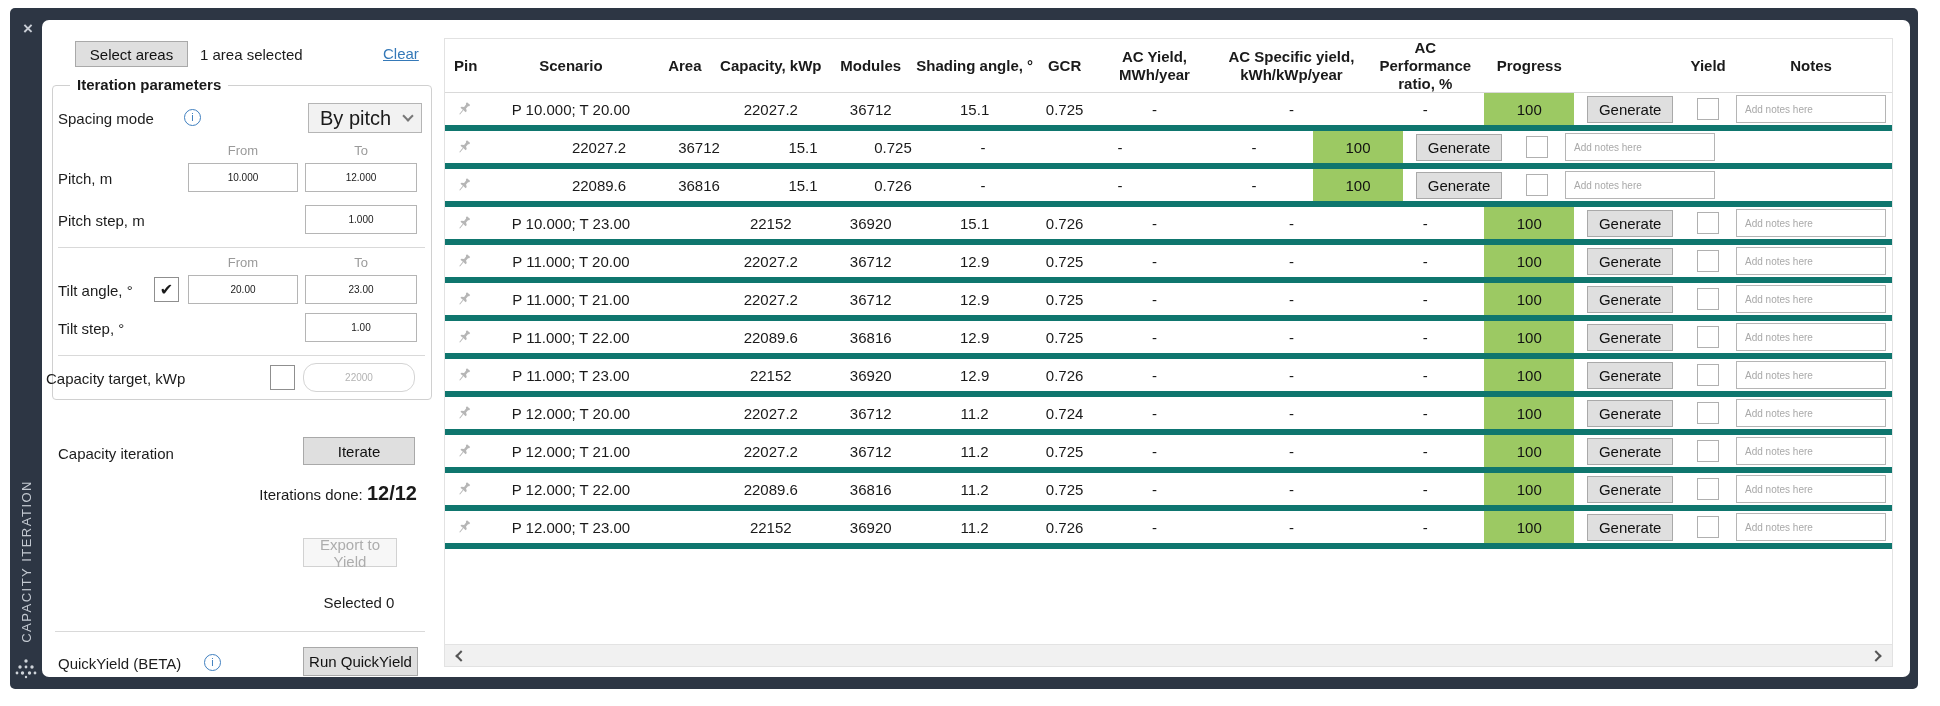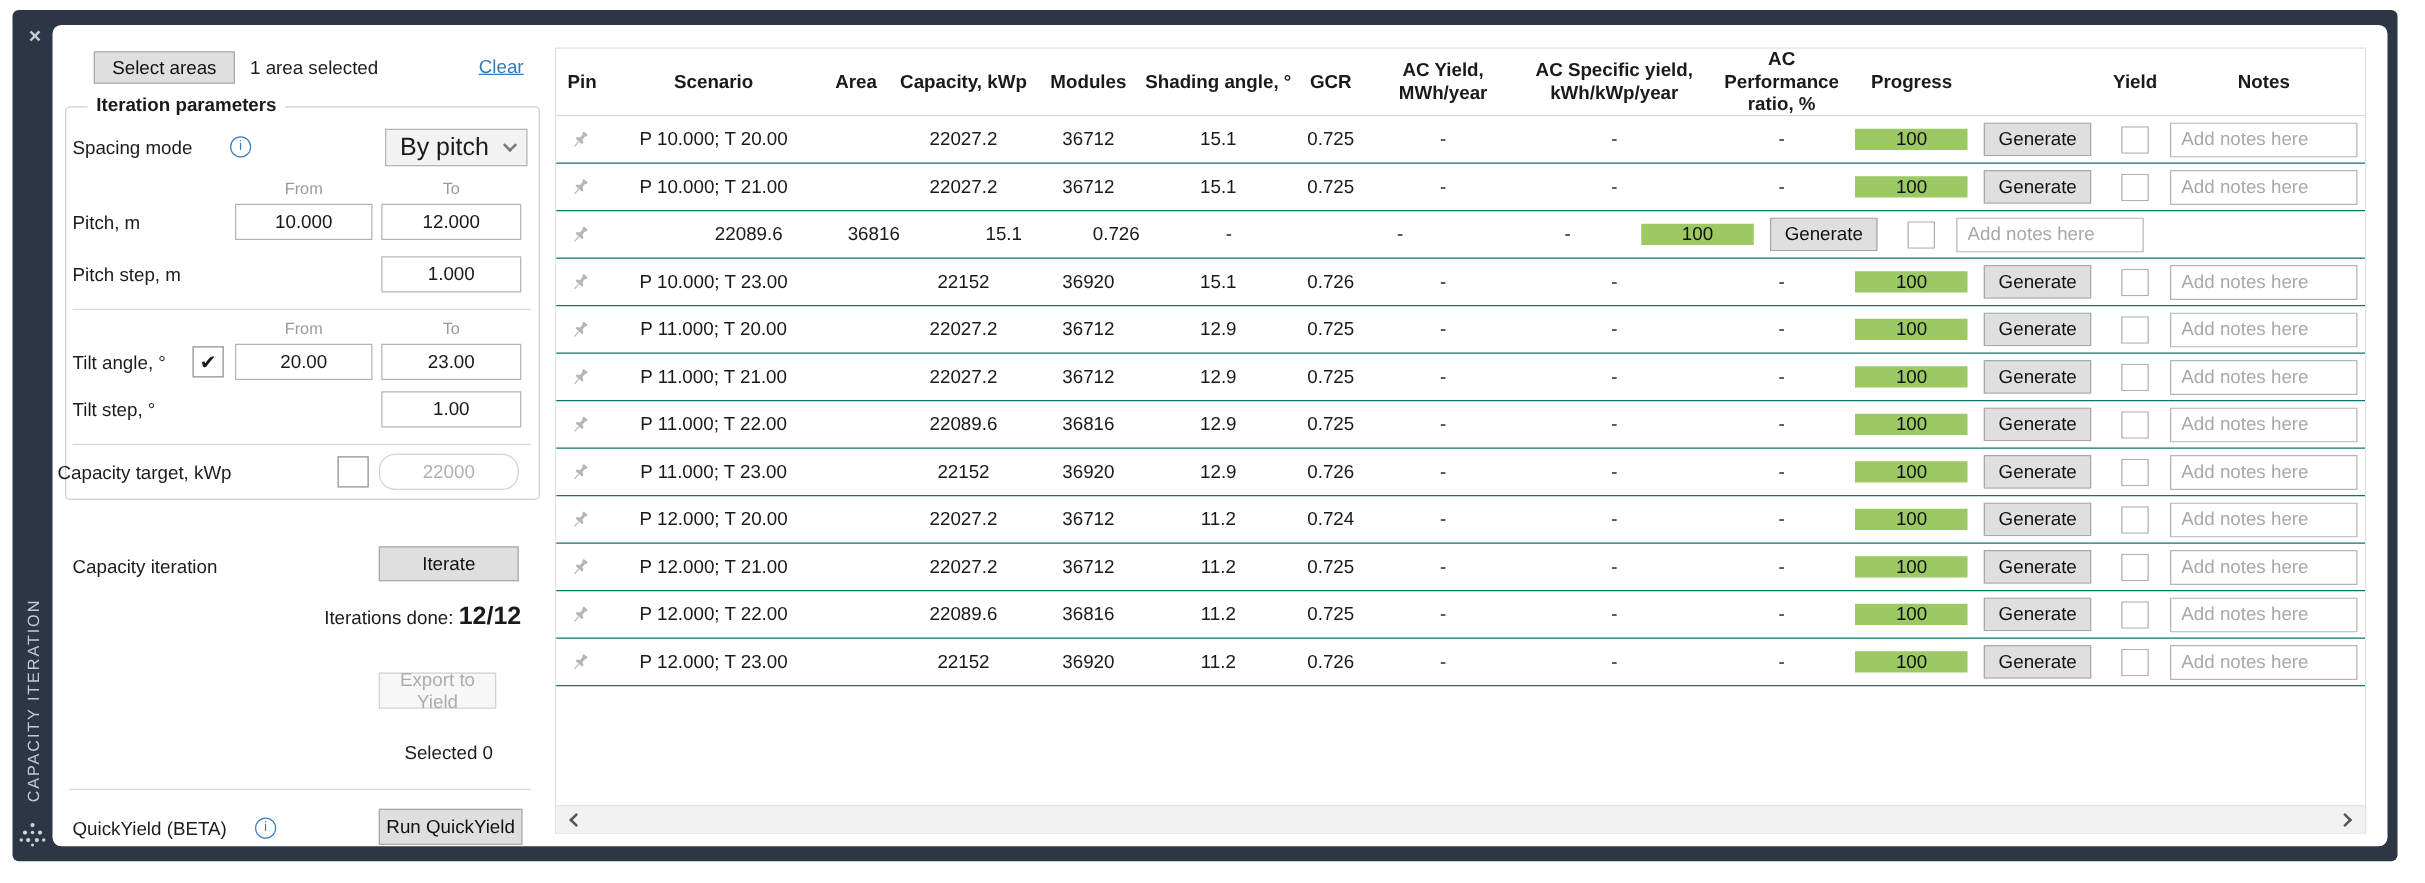--- a/index.html
+++ b/index.html
@@ -29,21 +29,21 @@
     background:#dfdfdf; border:1px solid #a9a9a9; font-size:15px; color:#111; cursor:pointer; }
   .btn.disabled { background:#f7f7f7; border-color:#d2d2d2; color:#adadad; cursor:default; }
   .link { color:#3579b8; font-size:15px; text-decoration:underline; cursor:pointer; }
 
   .fieldset-box { left:10px; top:65px; width:380px; height:315px;
     border:1px solid #d0d0d0; border-radius:4px; }
   .legend { left:28px; top:56px; background:#fff; padding:0 7px;
     font-size:15px; font-weight:bold; }
 
   .inp { position:absolute; height:29px; border:1px solid #b5b5b5; background:#fff;
-    font-size:15px; text-align:center; color:#1a1a1a; font-family:inherit; }
+    font-size:10px; text-align:center; color:#1a1a1a; font-family:inherit; }
   .inp::placeholder { color:#a9a9a9; }
   .inp.disabled { border-color:#d4d4d4; color:#b3b3b3; }
   .minor { position:absolute; font-size:13px; color:#9a9a9a; text-align:center; }
   .sep { position:absolute; height:1px; background:#d9d9d9; }
 
   .info-i { display:inline-block; width:17px; height:17px; border:1px solid #3f7fbf;
     border-radius:50%; color:#3f7fbf; font-size:11px; line-height:15px; text-align:center;
     vertical-align:-3px; margin-left:6px; cursor:pointer; }
 
   .dropdown { position:absolute; display:flex; align-items:center; justify-content:space-between;
@@ -57,21 +57,21 @@
   .done-line { font-size:15px; }
   .done-line b { font-size:20px; font-weight:bold; }
 
   
   .table-wrap { position:absolute; left:402px; top:18px; width:1449px; height:629px;
     border:1px solid #e2e2e2; }
   .thead { display:flex; height:54px; border-bottom:1px solid #d9d9d9; }
   .th { display:flex; align-items:center; justify-content:center; text-align:center;
     font-size:15px; font-weight:bold; line-height:18px; padding:0 2px; }
   .th.left { justify-content:flex-start; padding-left:9px; }
-  .tr { display:flex; height:38px; border-bottom:1px solid #0f766e;align-items:center; }
+  .tr { display:flex; height:38px; border-bottom:6px solid #0f766e; }
   .td { display:flex; align-items:center; justify-content:center;
     font-size:15px; color:#1a1a1a; overflow:hidden; }
   .c0{width:40px;} .c1{width:172px;} .c2{width:56px;} .c3{width:116px;}
   .c4{width:84px;} .c5{width:124px;} .c6{width:56px;} .c7{width:124px;}
   .c8{width:150px;} .c9{width:118px;} .c10{width:90px;} .c11{width:112px;}
   .c12{width:44px;} .c13{width:162px;}
   .td.pin { justify-content:flex-start; padding-left:10px; }
   .td.progress { color:#111; }
   .gen-btn { width:86px; height:27px; font-size:15px; }
   .yield-cb { position:static; width:22px; height:22px; border-color:#b0b0b0; }
@@ -222,21 +222,20 @@
           </div>
           <div class="tr">
             <div class="td c0 pin">
               <svg class="pin-svg" viewBox="0 0 24 24">
                 <g transform="rotate(40 12 12)" fill="#b6b6b6">
                   <path d="M9.2 2.5h5.6v2.2l-1.1 1v4.1l2.9 2v2.1H7.4v-2.1l2.9-2V5.7l-1.1-1z"></path>
                   <rect x="11.4" y="14" width="1.2" height="7.2" rx="0.6"></rect>
                 </g>
               </svg>
             </div>
-            <div class="td c1">P 10.000; T 21.00</div>
             <div class="td c2"></div>
             <div class="td c3">22027.2</div>
             <div class="td c4">36712</div>
             <div class="td c5">15.1</div>
             <div class="td c6">0.725</div>
             <div class="td c7">-</div>
             <div class="td c8">-</div>
             <div class="td c9">-</div>
             <div class="td c10 progress" style="background: rgb(156, 201, 99);">100</div>
             <div class="td c11">

